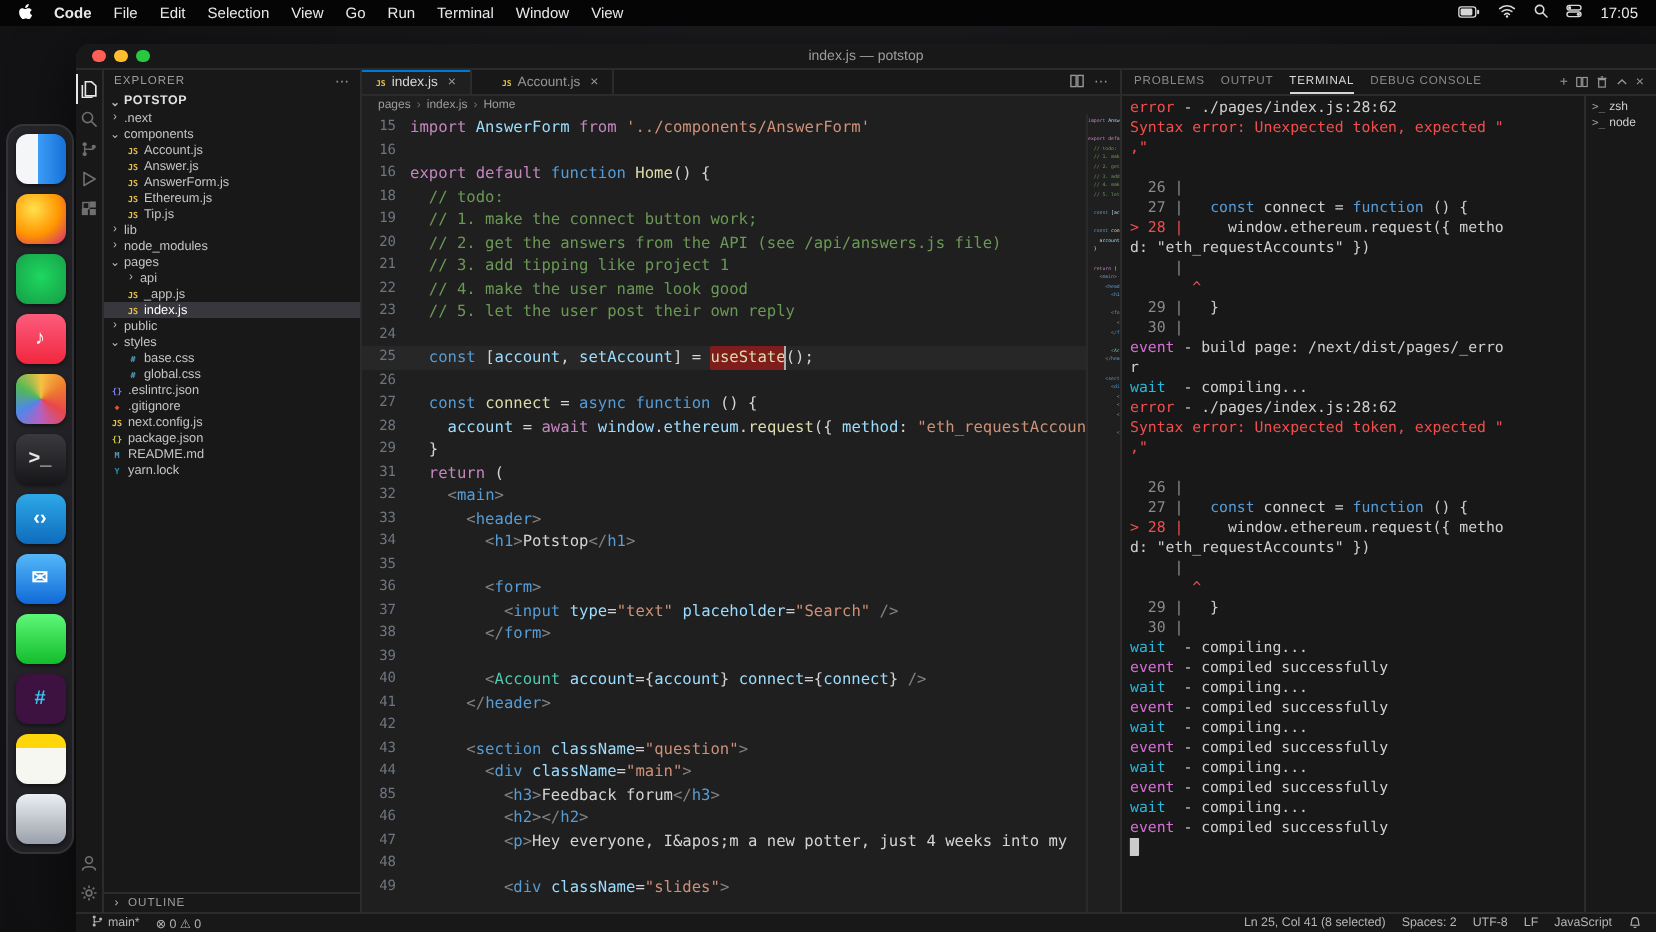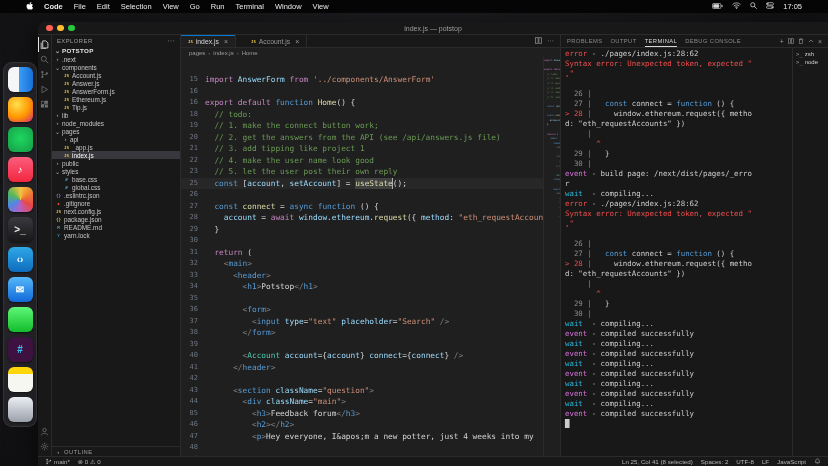--- a/index.html
+++ b/index.html
@@ -1,20 +1,20 @@
 <!DOCTYPE html>
 <html><head>
 <meta charset="utf-8">
 <style>
   html,body{margin:0;padding:0;background:#000;}
   *{box-sizing:border-box;}
   .screen{position:relative;width:828px;height:466px;background:radial-gradient(circle at 50% 40%,#232327,#101012);overflow:hidden;font-family:"Liberation Sans",sans-serif;-webkit-font-smoothing:antialiased;}
 
   
-  .menubar{position:absolute;top:0;left:0;right:0;height:13px;background:#050506;display:flex;align-items:center;padding:0 26px;color:#e9e9ea;font-size:7.5px;z-index:50;}
+  .menubar{position:absolute;top:0;left:0;right:0;height:13px;background:#050506;display:flex;align-items:center;padding:0 9px;color:#e9e9ea;font-size:7.5px;z-index:50;}
   .apple-logo{display:flex;align-items:center;margin-right:10px;color:#fff;}
   .menu-left{display:flex;gap:11px;align-items:center;white-space:nowrap;}
   .menu-item{color:#e9e9ea;}
   .menu-app{font-weight:bold;}
   .menu-right{margin-left:auto;display:flex;gap:9px;align-items:center;color:#e9e9ea;}
   .menu-time{font-size:7.5px;}
 
   
   .dock{position:absolute;left:3px;top:62px;width:34px;padding:4px 0;background:rgba(70,70,78,.35);border:1px solid rgba(255,255,255,.08);border-radius:9px;display:flex;flex-direction:column;align-items:center;gap:5px;z-index:40;}
   .dock-icon{width:25px;height:25px;border-radius:6px;display:flex;align-items:center;justify-content:center;box-shadow:0 1px 2px rgba(0,0,0,.5);}
@@ -53,28 +53,28 @@
   .tabbar{height:13px;flex:none;background:#181818;border-bottom:1px solid #2b2b2b;display:flex;align-items:stretch;}
   .tab{display:flex;align-items:center;gap:3px;padding:0 7px;font-size:6.8px;color:#969696;border-right:1px solid #2b2b2b;background:#181818;}
   .tab.active{background:#1f1f1f;color:#d7d7d7;box-shadow:inset 0 1px 0 #0078d4;}
   .js-badge{font-size:4px;font-weight:bold;color:#e8c64e;font-family:"DejaVu Sans Mono",monospace;}
   .tab-close{font-size:7px;color:#9a9a9a;margin-left:2px;}
   .tab-actions{margin-left:auto;display:flex;align-items:center;gap:5px;padding:0 6px;color:#969696;font-size:7px;}
   .breadcrumb{height:9px;flex:none;display:flex;align-items:center;gap:3px;padding:0 8px;font-size:6px;color:#9d9d9d;}
   .bc-sep{color:#6f6f6f;}
 
   .editor-body{flex:1;position:relative;overflow:hidden;min-height:0;}
-  .code-area{position:absolute;top:1px;left:0;right:17px;bottom:0;overflow:hidden;margin-top:16px;}
+  .code-area{position:absolute;top:1px;left:0;right:17px;bottom:0;overflow:hidden;}
   .code-line{display:flex;height:11.5px;line-height:11.5px;font-family:"DejaVu Sans Mono",monospace;font-size:7.8px;white-space:pre;}
   .code-line.current{background:rgba(255,255,255,.04);}
   .gutter{width:24px;flex:none;text-align:right;padding-right:7px;color:#6e7681;font-size:7px;}
   .tk-kw{color:#569cd6}.tk-ctl{color:#c586c0}.tk-str{color:#ce9178}.tk-fn{color:#dcdcaa}
   .tk-var{color:#9cdcfe}.tk-cmt{color:#6a9955}.tk-comp{color:#4ec9b0}.tk-tag{color:#569cd6}
   .tk-attr{color:#9cdcfe}.tk-txt{color:#d4d4d4}.tk-ab{color:#808080}
-  .tk-sel{color:#dcdcaa;background:#404040;border-radius:1px;}
+  .tk-sel{color:#dcdcaa;background:#7f1d1d;border-radius:1px;}
   .tk-cur{border-left:1px solid #aeafad;margin-left:-1px;}
   .minimap{position:absolute;top:0;right:0;bottom:0;width:17px;background:#1f1f1f;border-left:1px solid rgba(255,255,255,.05);overflow:hidden;padding-top:2px;}
   .minimap .code-line{height:4.6px;line-height:4.6px;font-size:2.4px;}
 
   
   .panel{width:268px;flex:none;background:#181818;border-left:1px solid #2b2b2b;display:flex;flex-direction:column;min-height:0;}
   .panel-header{height:13px;flex:none;display:flex;align-items:stretch;padding:0 6px;border-bottom:1px solid #2b2b2b;}
   .panel-tab-list{display:flex;gap:8px;align-items:stretch;}
   .panel-tab{display:flex;align-items:center;font-size:5.8px;letter-spacing:.4px;color:#8a8a8a;white-space:nowrap;}
   .panel-tab.active{color:#d7d7d7;box-shadow:inset 0 -1px 0 #d7d7d7;}
@@ -372,26 +372,26 @@
           <div class="code-area">
               <div class="code-line"><span class="gutter">15</span><span class="tk-ctl">import </span><span class="tk-var">AnswerForm</span><span class="tk-txt"> </span><span class="tk-ctl">from</span><span class="tk-txt"> </span><span class="tk-str">'../components/AnswerForm'</span></div>
               <div class="code-line"><span class="gutter">16</span></div>
               <div class="code-line"><span class="gutter">16</span><span class="tk-ctl">export default </span><span class="tk-kw">function </span><span class="tk-fn">Home</span><span class="tk-txt">() {</span></div>
               <div class="code-line"><span class="gutter">18</span><span class="tk-cmt">  // todo:</span></div>
               <div class="code-line"><span class="gutter">19</span><span class="tk-cmt">  // 1. make the connect button work;</span></div>
               <div class="code-line"><span class="gutter">20</span><span class="tk-cmt">  // 2. get the answers from the API (see /api/answers.js file)</span></div>
               <div class="code-line"><span class="gutter">21</span><span class="tk-cmt">  // 3. add tipping like project 1</span></div>
               <div class="code-line"><span class="gutter">22</span><span class="tk-cmt">  // 4. make the user name look good</span></div>
               <div class="code-line"><span class="gutter">23</span><span class="tk-cmt">  // 5. let the user post their own reply</span></div>
+              <div class="code-line"><span class="gutter">24</span></div>
               <div class="code-line current"><span class="gutter">25</span><span class="tk-kw">  const </span><span class="tk-txt">[</span><span class="tk-var">account</span><span class="tk-txt">, </span><span class="tk-var">setAccount</span><span class="tk-txt">] = </span><span class="tk-sel">useState</span><span class="tk-cur"></span><span class="tk-txt">();</span></div>
               <div class="code-line"><span class="gutter">26</span></div>
               <div class="code-line"><span class="gutter">27</span><span class="tk-kw">  const </span><span class="tk-fn">connect</span><span class="tk-txt"> = </span><span class="tk-kw">async </span><span class="tk-kw">function</span><span class="tk-txt"> () {</span></div>
               <div class="code-line"><span class="gutter">28</span><span class="tk-txt">    </span><span class="tk-var">account</span><span class="tk-txt"> = </span><span class="tk-ctl">await</span><span class="tk-txt"> </span><span class="tk-var">window</span><span class="tk-txt">.</span><span class="tk-var">ethereum</span><span class="tk-txt">.</span><span class="tk-fn">request</span><span class="tk-txt">({ </span><span class="tk-var">method</span><span class="tk-txt">: </span><span class="tk-str">"eth_requestAccounts"</span></div>
               <div class="code-line"><span class="gutter">29</span><span class="tk-txt">  }</span></div>
-              <div class="code-line"><span class="gutter">30</span></div>
               <div class="code-line"><span class="gutter">31</span><span class="tk-ctl">  return</span><span class="tk-txt"> (</span></div>
               <div class="code-line"><span class="gutter">32</span><span class="tk-ab">    &lt;</span><span class="tk-tag">main</span><span class="tk-ab">&gt;</span></div>
               <div class="code-line"><span class="gutter">33</span><span class="tk-ab">      &lt;</span><span class="tk-tag">header</span><span class="tk-ab">&gt;</span></div>
               <div class="code-line"><span class="gutter">34</span><span class="tk-ab">        &lt;</span><span class="tk-tag">h1</span><span class="tk-ab">&gt;</span><span class="tk-txt">Potstop</span><span class="tk-ab">&lt;/</span><span class="tk-tag">h1</span><span class="tk-ab">&gt;</span></div>
               <div class="code-line"><span class="gutter">35</span></div>
               <div class="code-line"><span class="gutter">36</span><span class="tk-ab">        &lt;</span><span class="tk-tag">form</span><span class="tk-ab">&gt;</span></div>
               <div class="code-line"><span class="gutter">37</span><span class="tk-ab">          &lt;</span><span class="tk-tag">input</span><span class="tk-txt"> </span><span class="tk-attr">type</span><span class="tk-txt">=</span><span class="tk-str">"text"</span><span class="tk-txt"> </span><span class="tk-attr">placeholder</span><span class="tk-txt">=</span><span class="tk-str">"Search"</span><span class="tk-ab"> /&gt;</span></div>
               <div class="code-line"><span class="gutter">38</span><span class="tk-ab">        &lt;/</span><span class="tk-tag">form</span><span class="tk-ab">&gt;</span></div>
               <div class="code-line"><span class="gutter">39</span></div>
               <div class="code-line"><span class="gutter">40</span><span class="tk-ab">        &lt;</span><span class="tk-comp">Account</span><span class="tk-txt"> </span><span class="tk-attr">account</span><span class="tk-txt">={</span><span class="tk-var">account</span><span class="tk-txt">} </span><span class="tk-attr">connect</span><span class="tk-txt">={</span><span class="tk-var">connect</span><span class="tk-txt">} </span><span class="tk-ab">/&gt;</span></div>

